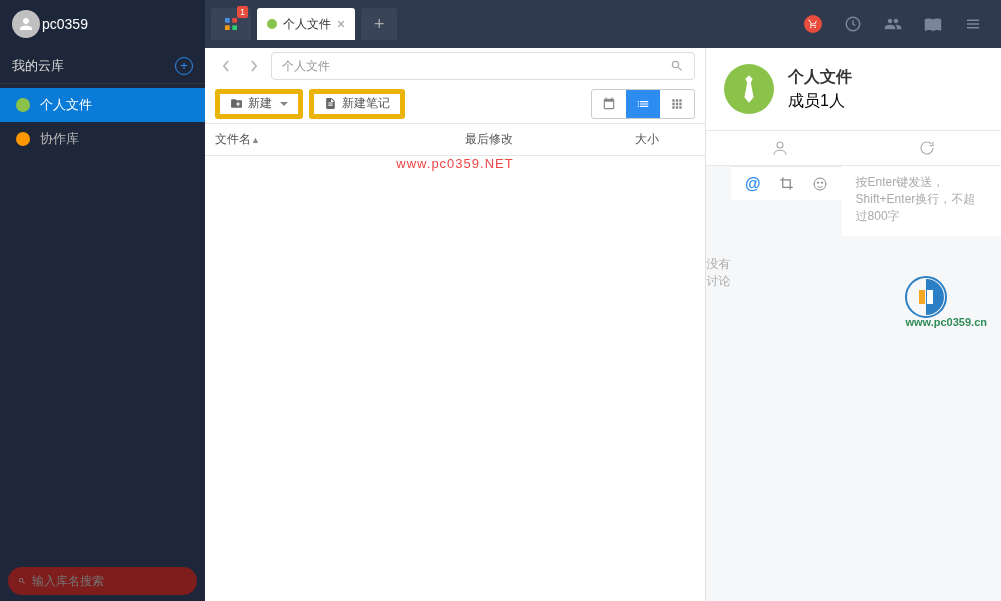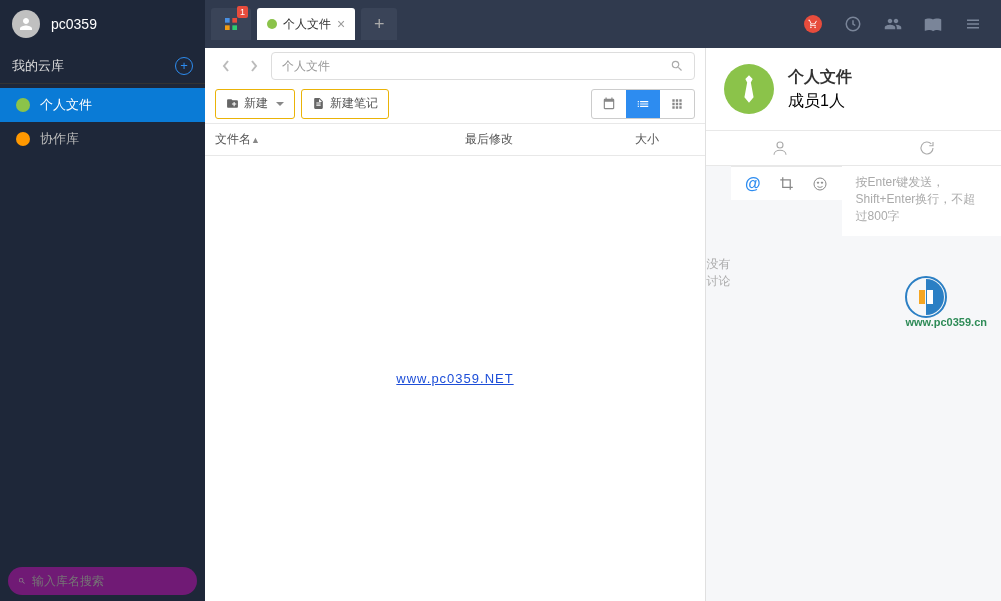--- a/index.html
+++ b/index.html
@@ -1,37 +1,37 @@
 <!DOCTYPE html>
 <html><head>
 <meta charset="utf-8">
 <style>
 * { margin: 0; padding: 0; box-sizing: border-box; font-family: "Microsoft YaHei", Arial, sans-serif; }
 body { width: 1001px; height: 601px; background: #fff; overflow: hidden; display: flex; }
 
 
 .sidebar { width: 205px; height: 601px; background: #1e2739; display: flex; flex-direction: column; }
-.user-header { height: 48px; display: flex; align-items: center; padding: 8px 12px; gap: 11px; }
+.user-header { height: 48px; display: flex; align-items: center; padding: 8px 12px; gap: 2px; }
 .avatar-circle { width: 28px; height: 28px; background: #c0c0c0; border-radius: 50%; display: flex; align-items: center; justify-content: center; }
 .avatar-circle svg { width: 18px; height: 18px; fill: #fff; }
 .username { color: #fff; font-size: 14px; }
 
 .cloud-header { height: 36px; display: flex; align-items: center; justify-content: space-between; padding: 0 12px; border-bottom: 1px solid #333; }
 .cloud-label { color: #ddd; font-size: 13px; }
 .add-cloud { width: 18px; height: 18px; border-radius: 50%; border: 1.5px solid #2d8cf0; color: #2d8cf0; display: flex; align-items: center; justify-content: center; font-size: 13px; line-height: 1; cursor: pointer; }
 
 .nav-items { flex: 1; padding-top: 4px; }
 .nav-item { height: 34px; display: flex; align-items: center; padding: 0 16px; gap: 10px; color: #bbb; font-size: 13px; cursor: pointer; }
 .nav-item.active { background: #0a7bd6; color: #fff; }
 .dot { width: 14px; height: 14px; border-radius: 50%; display: inline-block; }
 .dot.green { background: #8bc34a; }
 .dot.orange { background: #ff9800; }
 
 .sidebar-search { height: 40px; padding: 6px 8px; }
-.sidebar-search-inner { height: 28px; background: #701a75; border-radius: 14px; display: flex; align-items: center; padding: 0 10px; gap: 6px; }
+.sidebar-search-inner { height: 28px; background: #7f1d1d; border-radius: 14px; display: flex; align-items: center; padding: 0 10px; gap: 6px; }
 .sidebar-search-inner svg { width: 14px; height: 14px; fill: #888; }
 .sidebar-search-inner input { flex: 1; background: transparent; border: none; outline: none; color: #aaa; font-size: 12px; }
 
 
 .main { flex: 1; display: flex; flex-direction: column; height: 601px; }
 .topbar { height: 48px; background: #303a4e; display: flex; align-items: center; }
 .tabs { display: flex; align-items: center; height: 100%; }
 .tab { height: 32px; display: flex; align-items: center; padding: 0 10px; gap: 6px; font-size: 12px; margin-left: 6px; cursor: pointer; border-radius: 3px 3px 0 0; position: relative; }
 .tab.home { background: #3a4458; width: 40px; justify-content: center; }
 .tab.home .badge { position: absolute; top: -2px; right: 3px; background: #e74c3c; color: #fff; font-size: 9px; padding: 0 3px; border-radius: 2px; line-height: 12px; }
@@ -45,37 +45,37 @@
 
 
 .content-row { flex: 1; display: flex; }
 .file-area { flex: 1; display: flex; flex-direction: column; border-right: 1px solid #e0e0e0; }
 
 .nav-row { height: 36px; display: flex; align-items: center; padding: 6px 10px; gap: 6px; }
 .nav-arrow { width: 22px; height: 22px; display: flex; align-items: center; justify-content: center; color: #bbb; cursor: pointer; }
 .breadcrumb-input { flex: 1; height: 28px; border: 1px solid #ddd; border-radius: 4px; padding: 0 10px; font-size: 12px; color: #999; display: flex; align-items: center; justify-content: space-between; }
 
 .toolbar { height: 40px; display: flex; align-items: center; padding: 0 10px; gap: 6px; border-bottom: 1px solid #e8e8e8; }
-.btn { height: 30px; border: 1px solid #eab308; background: #fff; border-radius: 3px; display: flex; align-items: center; padding: 0 10px; gap: 5px; font-size: 12px; color: #555; cursor: pointer; }
+.btn { height: 30px; border: 5px solid #eab308; background: #fff; border-radius: 3px; display: flex; align-items: center; padding: 0 10px; gap: 5px; font-size: 12px; color: #555; cursor: pointer; }
 .btn svg { width: 13px; height: 13px; fill: #666; }
 .caret { width: 0; height: 0; border-left: 4px solid transparent; border-right: 4px solid transparent; border-top: 4px solid #888; margin-left: 3px; }
 .highlight-box { border: 3px solid #e53935; padding: 2px; border-radius: 2px; }
 
 .view-toggle { margin-left: auto; display: flex; border: 1px solid #ccc; border-radius: 3px; overflow: hidden; }
 .view-btn { width: 34px; height: 28px; display: flex; align-items: center; justify-content: center; cursor: pointer; }
 .view-btn.active { background: #2d8cf0; }
 .view-btn svg { width: 14px; height: 14px; }
 
 .table-head { height: 32px; display: flex; align-items: center; border-bottom: 1px solid #e8e8e8; font-size: 12px; color: #555; padding: 0 10px; }
 .col-name { flex: 1; display: flex; align-items: center; }
 .col-mod { width: 170px; }
 .col-size { width: 60px; text-align: left; }
 .sort-arrow { font-size: 9px; color: #888; }
 
-.file-body { flex: 1; display: flex; align-items: center; justify-content: center; color: #1d4ed8; font-size: 13px; letter-spacing: 1px; text-decoration: underline; }
+.file-body { flex: 1; display: flex; align-items: flex-start; justify-content: center; color: #ef4444; font-size: 13px; letter-spacing: 1px; }
 
 
 .right-panel { width: 295px; display: flex; flex-direction: column; }
 .rp-header { padding: 16px 18px; display: flex; align-items: center; gap: 14px; }
 .rp-avatar { width: 50px; height: 50px; background: #8bc34a; border-radius: 50%; display: flex; align-items: center; justify-content: center; }
 .rp-title { font-size: 16px; color: #333; font-weight: bold; }
 .rp-sub { font-size: 16px; color: #000000; margin-top: 3px; }
 
 .rp-tabs { height: 36px; display: flex; border-bottom: 1px solid #e8e8e8; border-top: 1px solid #e8e8e8; }
 .rp-tab { flex: 1; display: flex; align-items: center; justify-content: center; cursor: pointer; }

